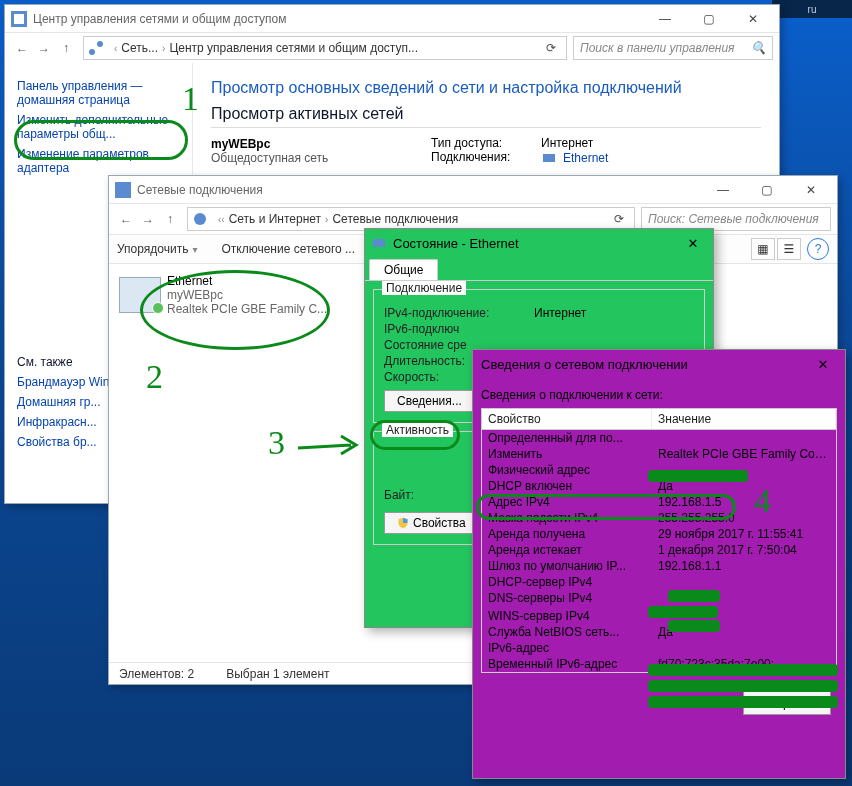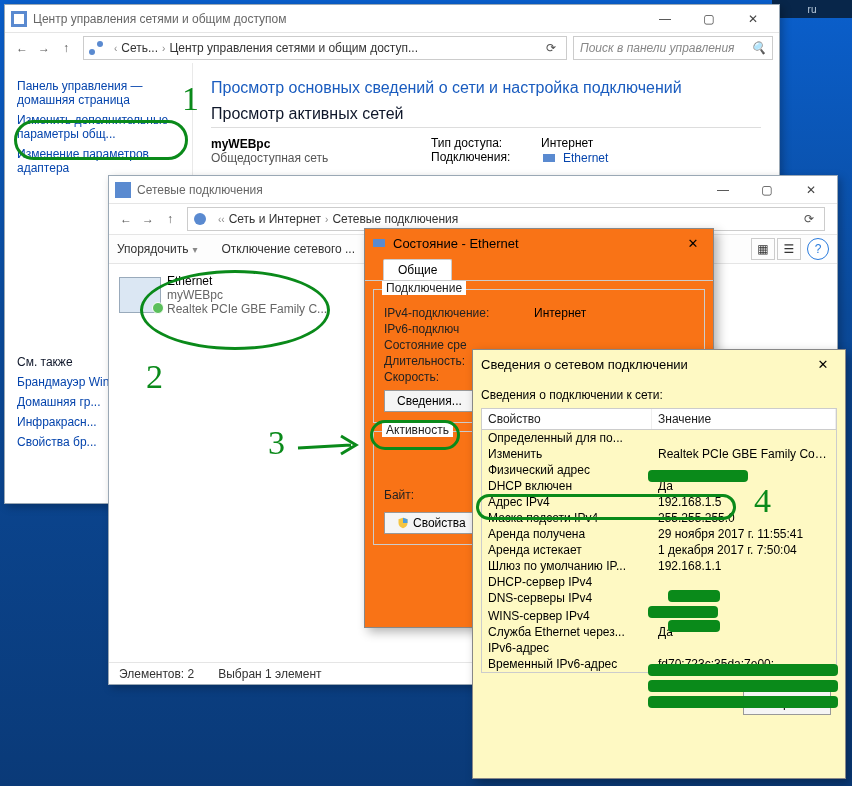--- a/index.html
+++ b/index.html
@@ -64,35 +64,35 @@
   .commandbar { height: 30px; border-top: 1px solid #e5e5e5; border-bottom:1px solid #e5e5e5; display:flex; align-items:center; padding: 0 8px; color:#333; background:#fdfdfd; }
   .commandbar .cmd { margin-right: 20px; display:inline-flex; align-items:center; }
   .adapter {
     display:flex; align-items:center; padding: 4px; margin: 6px; width: 220px;
   }
   .adapter .adapter-icon { width: 42px; height: 36px; display:inline-block; background:#dbe7f3; border:1px solid #9ab; margin-right:6px; position:relative; }
   .adapter .adapter-icon::after { content:""; position:absolute; bottom:-2px; right:-4px; width:10px;height:10px; background:#5bbf5b; border-radius:50%; border:1px solid #fff;}
   .statusbar { position:absolute; bottom:0; left:0; right:0; height:22px; border-top:1px solid #e5e5e5; display:flex; align-items:center; padding-left:10px; font-size:12px; color:#333;}
   
   .dialog {
-    position:absolute; background:#f97316; border:1px solid #888; box-shadow: 4px 4px 10px rgba(0,0,0,.3);
+    position:absolute; background:#22c55e; border:1px solid #888; box-shadow: 4px 4px 10px rgba(0,0,0,.3);
   }
   .dlgtitle { height:28px; display:flex; align-items:center; padding:0 6px; font-size:13px; }
   .dlgtitle .t { flex:1; }
   .dlgclose { width:28px; height:22px; display:inline-flex; align-items:center; justify-content:center;}
-  .tabstrip { display:flex; border-bottom:1px solid #ccc; padding-left:18px; margin-top:2px;}
+  .tabstrip { display:flex; border-bottom:1px solid #ccc; padding-left:4px; margin-top:2px;}
   .tab { border:1px solid #ccc; border-bottom:none; padding:3px 14px; font-size:12px; background:#fff; margin-right:2px; border-radius:2px 2px 0 0;}
   .groupbox { border:1px solid #ccc; margin:8px 8px 4px 8px; position:relative; padding: 14px 10px 10px 10px; }
   .groupbox .legend { position:absolute; top:-9px; left:8px; background:#fff; padding:0 4px; font-size:12px; color:#222; }
   .kv { display:flex; font-size:12px; margin:2px 0; }
   .kv .k { width: 150px; color:#222; }
   .btn { border:1px solid #999; background:#f5f5f5; padding:3px 12px; font-size:12px; display:inline-flex; align-items:center; }
   .btn .shield { width:12px; height:12px; margin-right:4px; display:inline-block; }
   
-  .detailpanel { position:absolute; background:#fef9c3; border:1px solid #888; box-shadow:4px 4px 10px rgba(0,0,0,.3); }
+  .detailpanel { position:absolute; background:#a21caf; border:1px solid #888; box-shadow:4px 4px 10px rgba(0,0,0,.3); }
   .detailhdr { height:28px; display:flex; align-items:center; padding:0 8px; font-size:13px; }
   .detailbody { padding: 8px; }
   .listhead { display:flex; border:1px solid #ccc; background:#fff; }
   .listhead .col { border-right:1px solid #eee; padding:3px 6px; font-size:12px; color:#222; }
   .col1 { width: 170px; }
   .col2 { flex:1; }
   .listbox { border:1px solid #ccc; border-top:none; max-height: 286px; overflow: hidden; }
   .row { display:flex; font-size:12px; padding:1px 6px; }
   .row .c1 { width:170px; overflow:hidden; white-space:nowrap; text-overflow:ellipsis;}
   .row .c2 { flex:1; white-space:nowrap; overflow:hidden; text-overflow:ellipsis;}
@@ -207,20 +207,23 @@
     <div class="addrbox">
       <span class="icon16"><svg viewBox="0 0 16 16">
             <circle cx="8" cy="8" r="6" fill="#5a8ad0"></circle>
           </svg></span>
       <span class="chev">‹‹</span>
       <span>Сеть и Интернет</span>
       <span class="chev">›</span>
       <span>Сетевые подключения</span>
       <span style="margin-left:auto" class="navbtn refresh"></span>
     </div>
+    <div class="searchbox" style="width:190px">
+      <span>Поиск: Сетевые подключения</span>
+    </div>
   </div>
   <div class="commandbar">
     <span class="cmd">
         <span>Упорядочить</span>
         <span class="chev">▾</span>
       </span>
     <span class="cmd">
         <span>Отключение сетевого ...</span>
       </span>
     <div class="viewicons">
@@ -233,21 +236,21 @@
     <div class="adapter">
       <span class="adapter-icon"></span>
       <div>
         <div>Ethernet</div>
         <div style="color:#666">myWEBpc</div>
         <div style="color:#666">Realtek PCIe GBE Family C...</div>
       </div>
     </div>
   </div>
   <div class="statusbar">
-    <span style="margin-right:24px">Элементов: 2</span>
+    <span style="margin-right:32px">Элементов: 2</span>
     <span>Выбран 1 элемент</span>
   </div>
 </div>
 
 <div class="dialog" style="left:364px; top:228px; width:350px; height:400px;">
   <div class="dlgtitle">
     <span class="icon16"><svg viewBox="0 0 16 16">
           <rect x="2" y="4" width="12" height="8" fill="#5a8ad0"></rect>
         </svg></span>
     <span class="t">Состояние - Ethernet</span>
@@ -352,21 +355,21 @@
         </div>
         <div class="row">
           <div class="c1"></div>
           <div class="c2"></div>
         </div>
         <div class="row">
           <div class="c1">WINS-сервер IPv4</div>
           <div class="c2"></div>
         </div>
         <div class="row">
-          <div class="c1">Служба Ethernet через...</div>
+          <div class="c1">Служба NetBIOS сеть...</div>
           <div class="c2">Да</div>
         </div>
         <div class="row">
           <div class="c1">IPv6-адрес</div>
           <div class="c2"></div>
         </div>
         <div class="row">
           <div class="c1">Временный IPv6-адрес</div>
           <div class="c2">fd70:723c:35da:7e00:...</div>
         </div>

